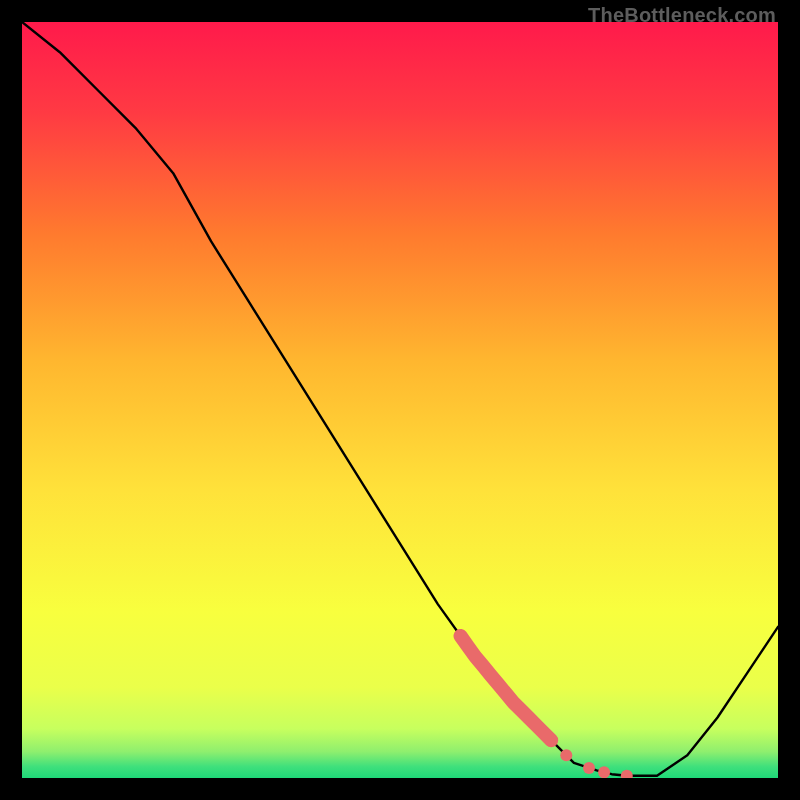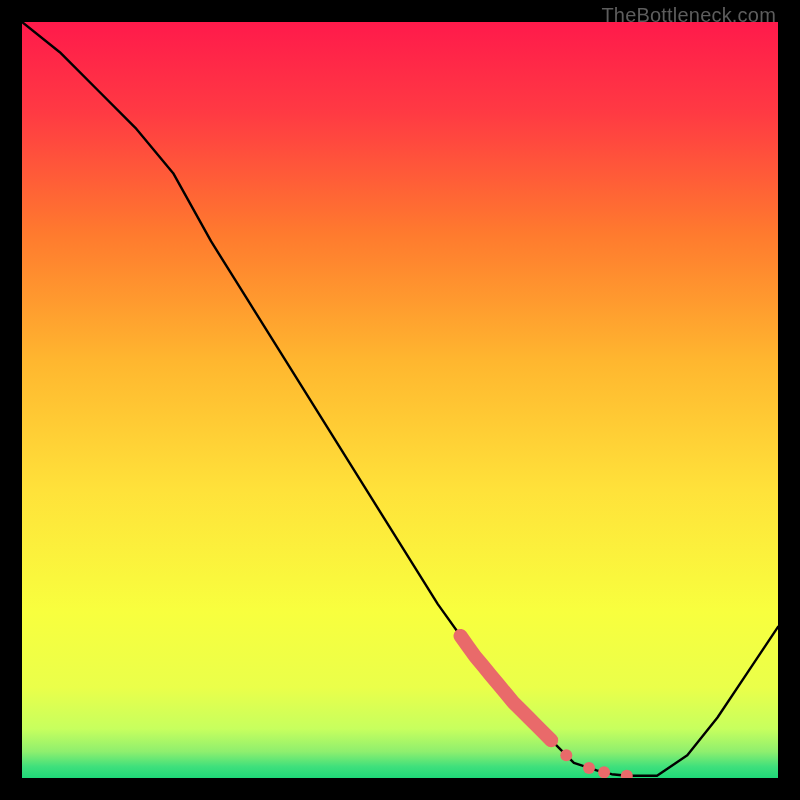--- a/index.html
+++ b/index.html
@@ -28,21 +28,21 @@
     display: block;
     width: 756px;
     height: 756px;
   }
   .watermark {
     position: absolute;
     top: 4px;
     right: 24px;
     color: #5d5d5d;
     font-size: 20px;
-    font-weight: 400;
+    font-weight: 700;
     letter-spacing: 0.2px;
     user-select: none;
     margin-left: 41px;
   }
 </style>
 </head>
 <body>
 
 <div class="stage">
 

